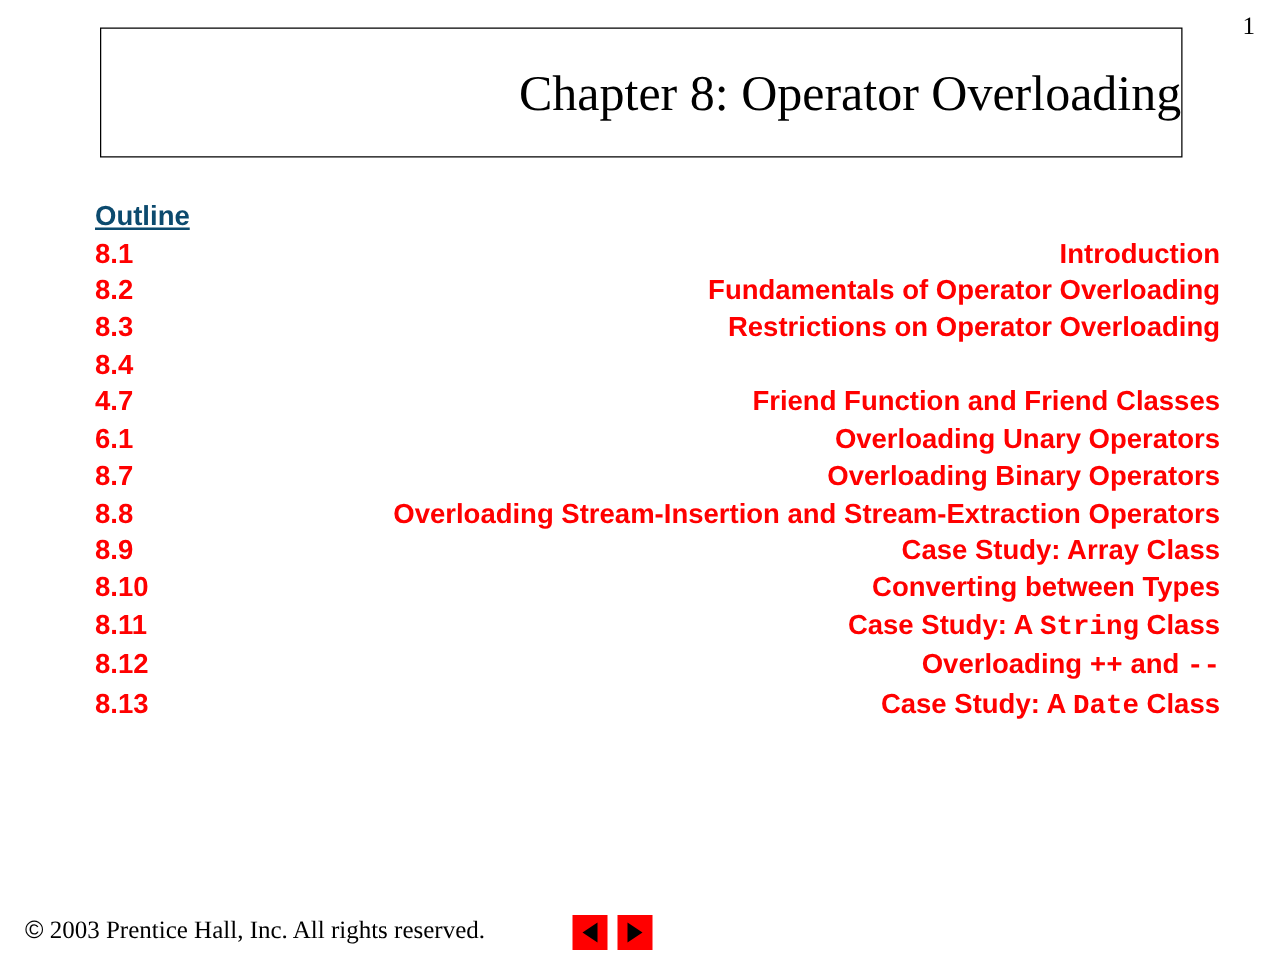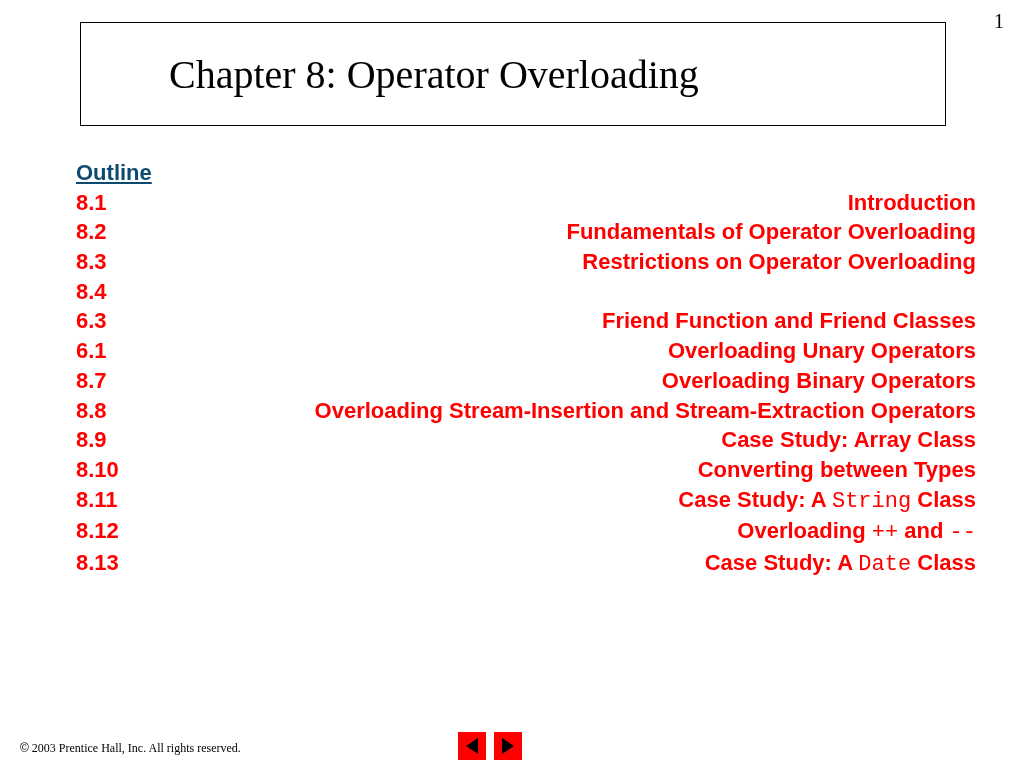--- a/index.html
+++ b/index.html
@@ -22,20 +22,21 @@
   .title-box {
     position: absolute;
     top: 22px;
     left: 80px;
     width: 866px;
     height: 104px;
     border: 1px solid #000;
     display: flex;
     align-items: center;
     padding-left: 88px;
+    justify-content: flex-end;
   }
   .title-text {
     font-family: "Times New Roman", serif;
     font-size: 40px;
     color: #000;
   }
   .outline {
     position: absolute;
     top: 158px;
     left: 76px;
@@ -54,27 +55,27 @@
     font-size: 22px;
     color: #ff0000;
     line-height: 1.35;
     justify-content: space-between;
   }
   .outline-num {
     width: 80px;
     flex-shrink: 0;
   }
   .outline-title { }
-  .mono { font-family: "Courier New", monospace; font-weight: normal; }
+  .mono { font-family: "Courier New", monospace; font-weight: bold; }
   .footer {
     position: absolute;
     bottom: 12px;
     left: 20px;
     font-family: "Times New Roman", serif;
-    font-size: 12px;
+    font-size: 20px;
     color: #000;
   }
   .copy { font-family: Arial, sans-serif; }
   .nav {
     position: absolute;
     bottom: 8px;
     left: 458px;
     display: flex;
     gap: 8px;
   }
@@ -121,21 +122,21 @@
         <span class="outline-title"><span>Fundamentals of Operator Overloading</span></span>
       </div>
       <div class="outline-row">
         <span class="outline-num">8.3</span>
         <span class="outline-title"><span>Restrictions on Operator Overloading</span></span>
       </div>
       <div class="outline-row">
         <span class="outline-num">8.4</span>
       </div>
       <div class="outline-row">
-        <span class="outline-num">6.3</span>
+        <span class="outline-num">4.7</span>
         <span class="outline-title"><span>Friend Function and Friend Classes</span></span>
       </div>
       <div class="outline-row">
         <span class="outline-num">6.1</span>
         <span class="outline-title"><span>Overloading Unary Operators</span></span>
       </div>
       <div class="outline-row">
         <span class="outline-num">8.7</span>
         <span class="outline-title"><span>Overloading Binary Operators</span></span>
       </div>

